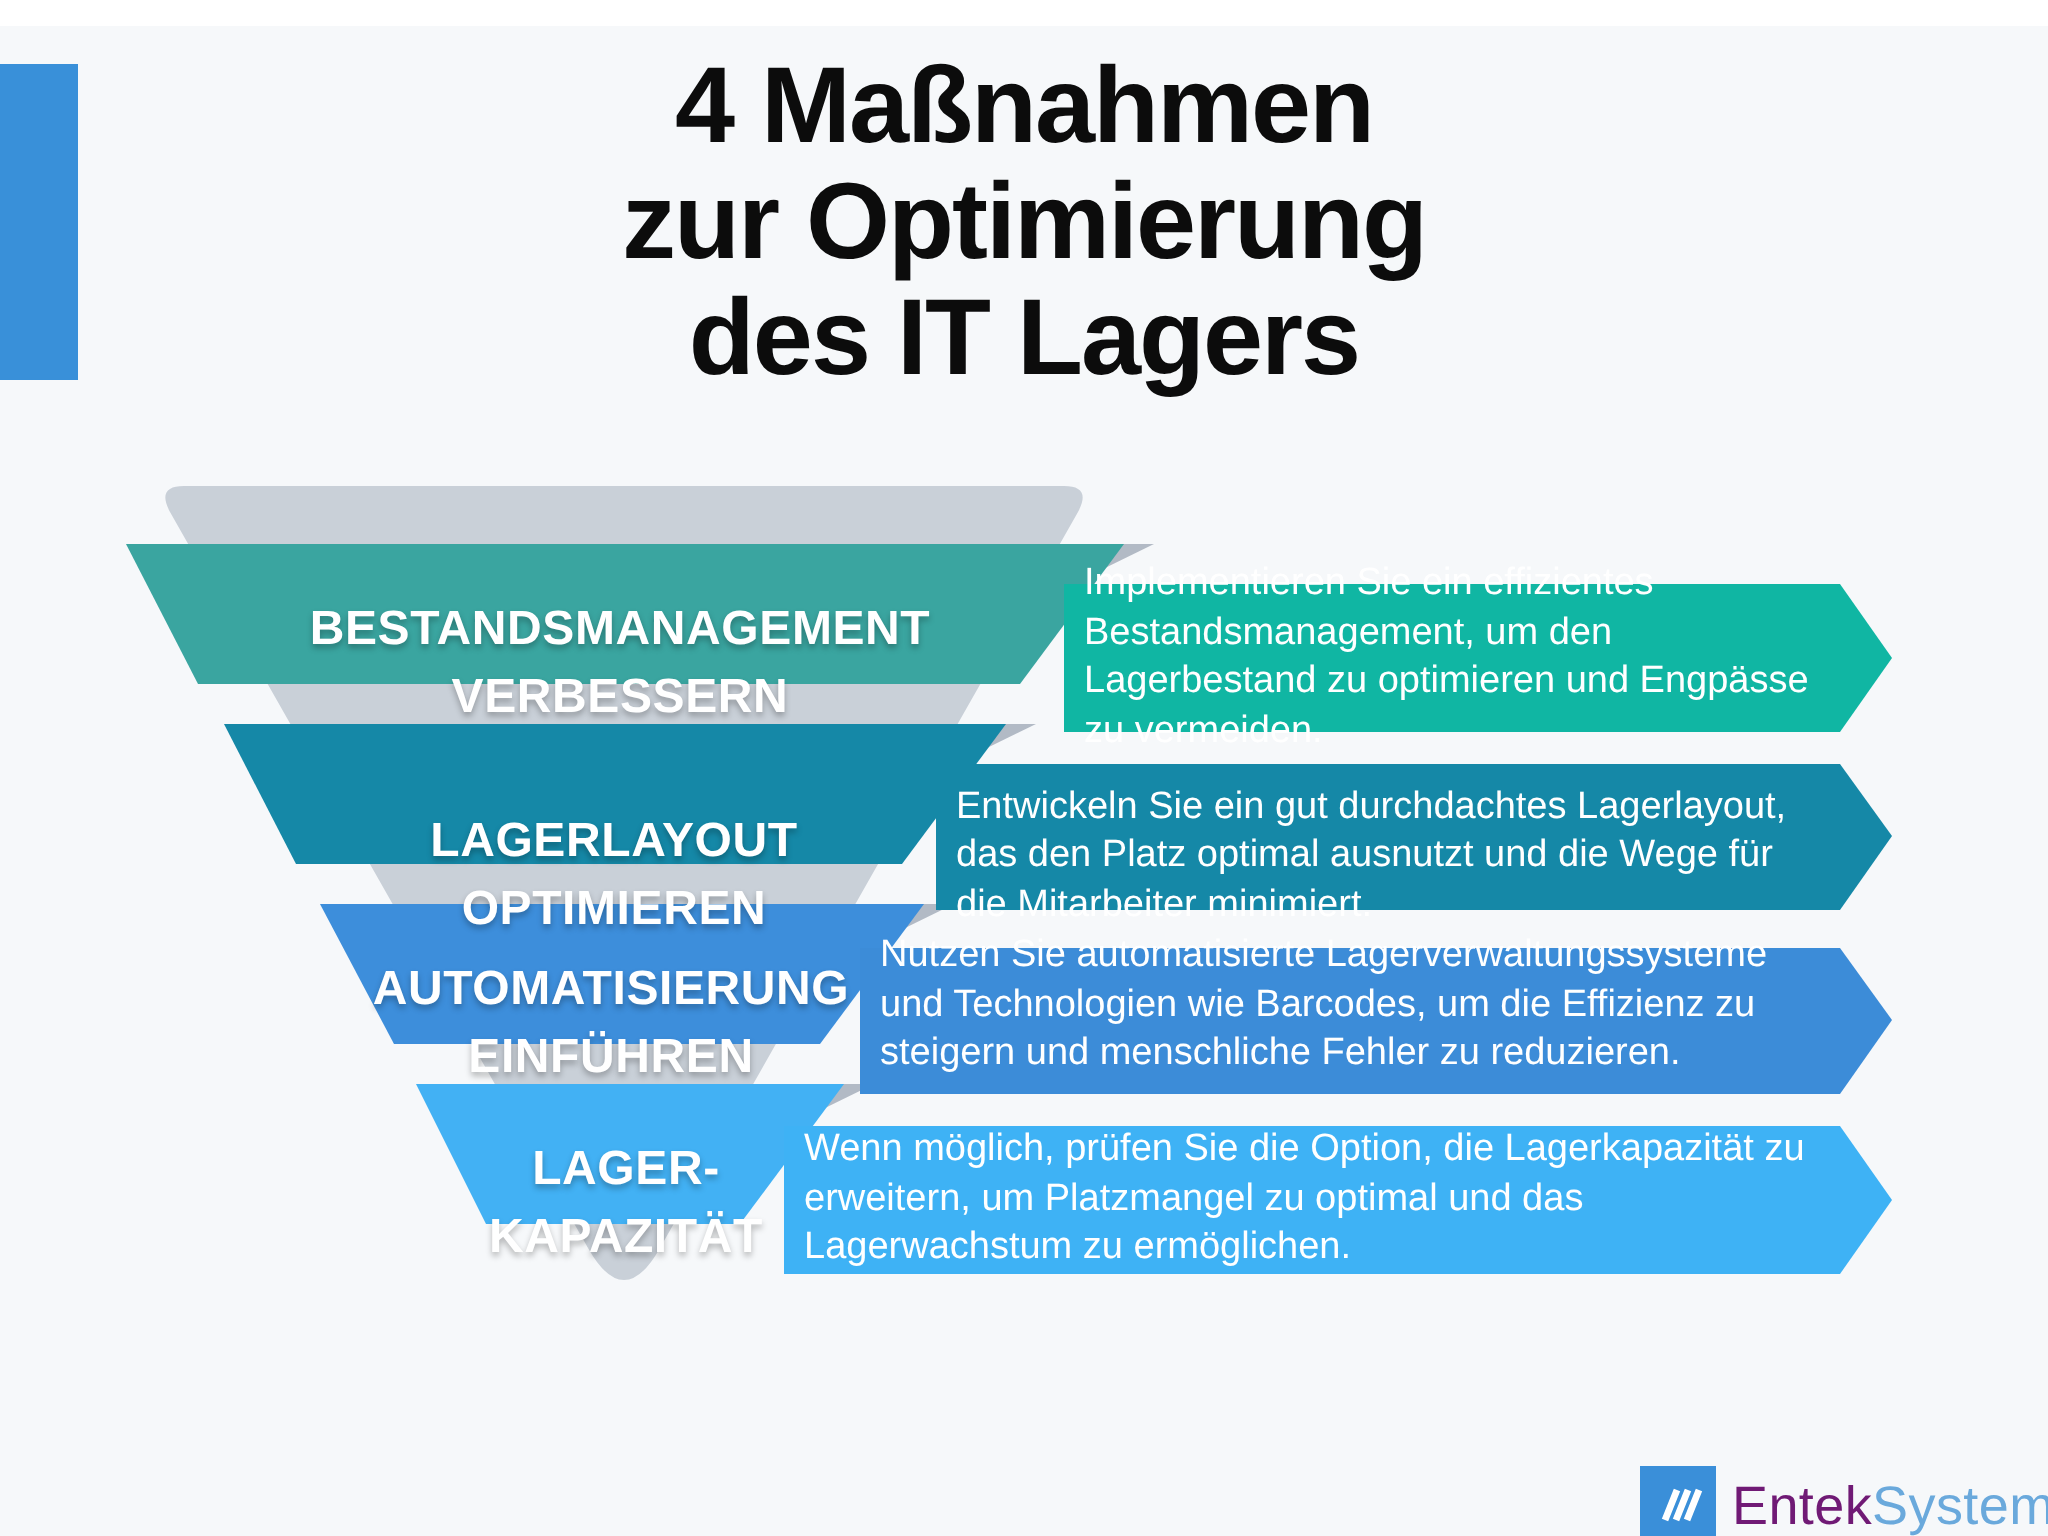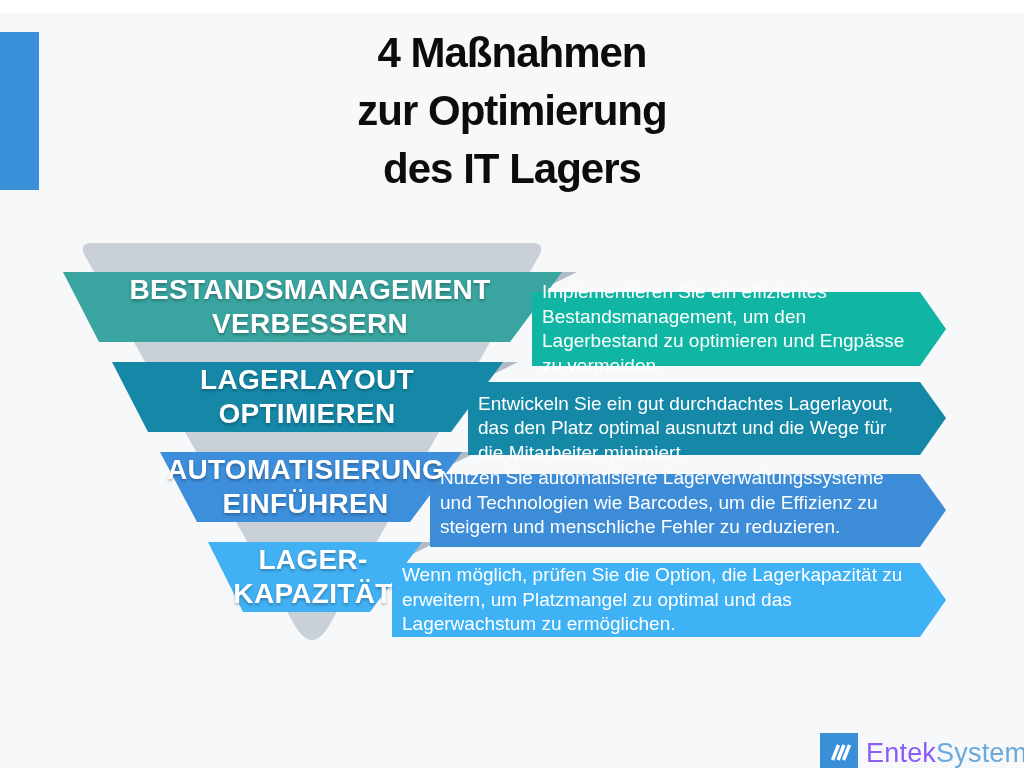--- a/index.html
+++ b/index.html
@@ -5,37 +5,38 @@
   html,body{margin:0;padding:0;}
   body{
     width:1024px;height:768px;position:relative;overflow:hidden;
     background:#f6f8fa;
     font-family:"Liberation Sans", sans-serif;
   }
   .top-strip{position:absolute;left:0;top:0;width:1024px;height:13px;}
   .accent-bar{position:absolute;left:0;top:32px;width:39px;height:158px;}
   .title{
     position:absolute;left:0;top:24px;width:1024px;
-    text-align:center;font-weight:bold;font-size:42px;line-height:58px;
+    text-align:center;font-weight:bold;font-size:54px;line-height:58px;
     letter-spacing:-1px;color:#0c0c0c;white-space:pre-line;
   }
   .layer-svg{position:absolute;left:0;top:0;}
   .ribbon-label{
     position:absolute;display:flex;align-items:center;justify-content:center;
-    color:#ffffff;font-weight:bold;font-size:28px;line-height:34px;
+    color:#ffffff;font-weight:bold;font-size:24px;line-height:34px;
     letter-spacing:0.3px;text-align:center;white-space:pre-line;
     text-shadow:0 2px 3px rgba(0,0,0,0.28);
+    margin-top:25px;
   }
   .desc-box{
     position:absolute;display:flex;align-items:center;justify-content:center;
     color:#ffffff;font-size:19px;line-height:24.5px;
     padding:0 10px;box-sizing:border-box;
   }
   .label-1{left:85px;top:274px;width:450px;height:66px;}
-  .label-2{left:122px;top:364px;width:370px;height:66px;}
+  .label-2{left:122px;top:380px;width:370px;height:66px;}
   .label-3{left:168px;top:454px;width:275px;height:66px;}
   .label-4{left:213px;top:544px;width:200px;height:66px;text-align:center;}
   .desc-1{left:532px;top:292px;width:388px;height:74px;}
   .desc-2{left:468px;top:382px;width:452px;height:93px;}
   .desc-3{left:430px;top:475px;width:490px;height:56px;}
   .desc-4{left:392px;top:563px;width:528px;height:74px;}
   .logo{
     position:absolute;left:820px;top:733px;display:flex;align-items:center;
   }
   .logo-mark{display:block;}
@@ -89,15 +90,15 @@
 <div class="logo">
   <svg class="logo-mark" width="38" height="40" viewBox="0 0 38 40">
     <rect x="0" y="0" width="38" height="40" fill="#3a8fd9"></rect>
     <g stroke="#ffffff" stroke-width="3.4">
       <line x1="12.5" y1="27" x2="18.5" y2="12"></line>
       <line x1="18" y1="27" x2="24" y2="12"></line>
       <line x1="23.5" y1="27" x2="29.5" y2="12"></line>
     </g>
   </svg>
   <div class="logo-text">
-    <span style="color:#8b5cf6;text-align:right;">Entek</span><span style="color:#6aa9dc;">Systems</span>
+    <span style="color:#701a75;text-align:right;">Entek</span><span style="color:#6aa9dc;">Systems</span>
   </div>
 </div>
 
 </body></html>

